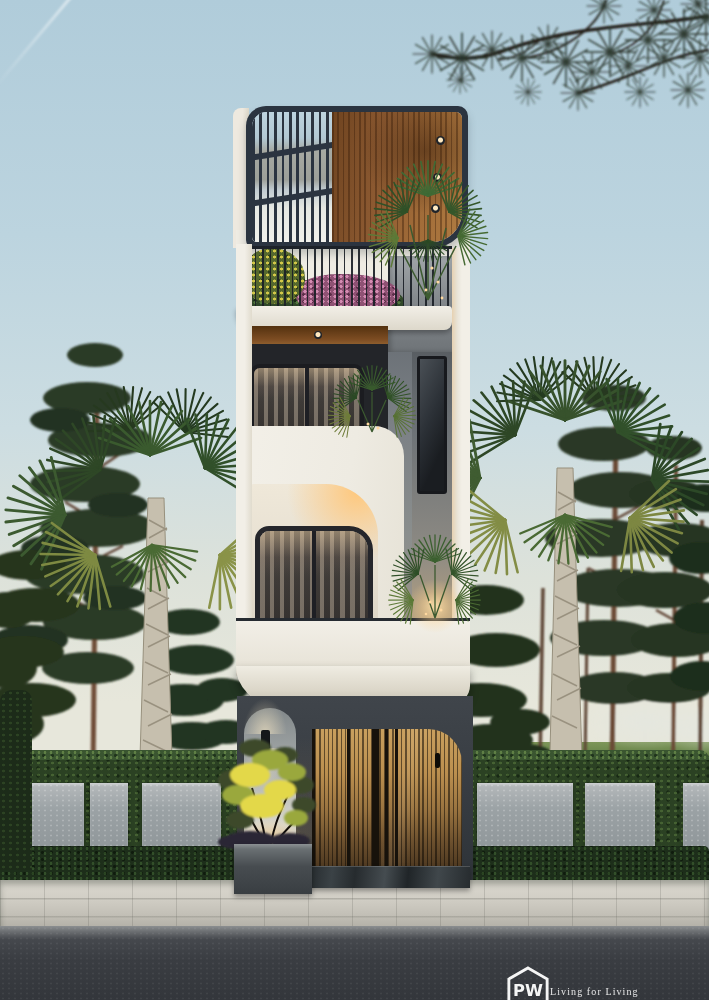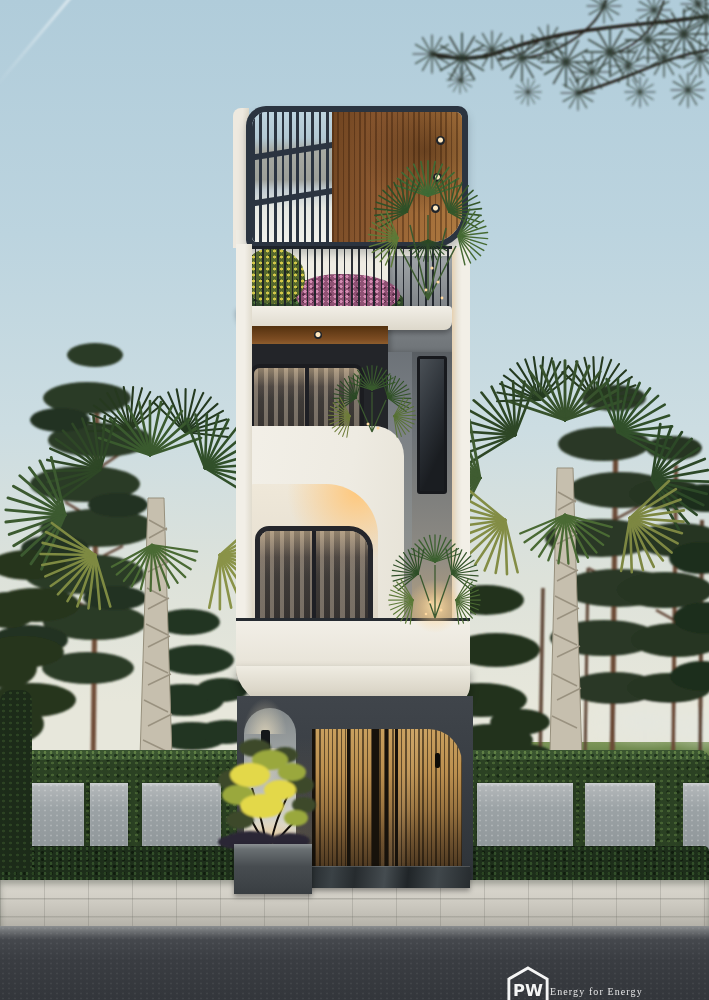--- a/index.html
+++ b/index.html
@@ -522,17 +522,17 @@
   <div class="road"></div>
   <div class="step"></div>
   <div class="planter-box"></div>
 
   <div class="watermark">
     <svg class="wm-logo" width="44" height="48" viewBox="0 0 46 50">
       <polygon points="23,2 43,13.5 43,36.5 23,48 3,36.5 3,13.5" fill="none" stroke="rgba(255,255,255,.95)" stroke-width="3"></polygon>
       <text x="23" y="31.5" text-anchor="middle" font-family="DejaVu Sans, sans-serif" font-size="17" font-weight="bold" fill="rgba(255,255,255,.95)">PW</text>
     </svg>
     <div class="wm-text">
-      <div class="wm-tagline">Energy for Energy</div>
+      <div class="wm-tagline">Living for Living</div>
     </div>
   </div>
 
 </div>
 
 </body></html>

